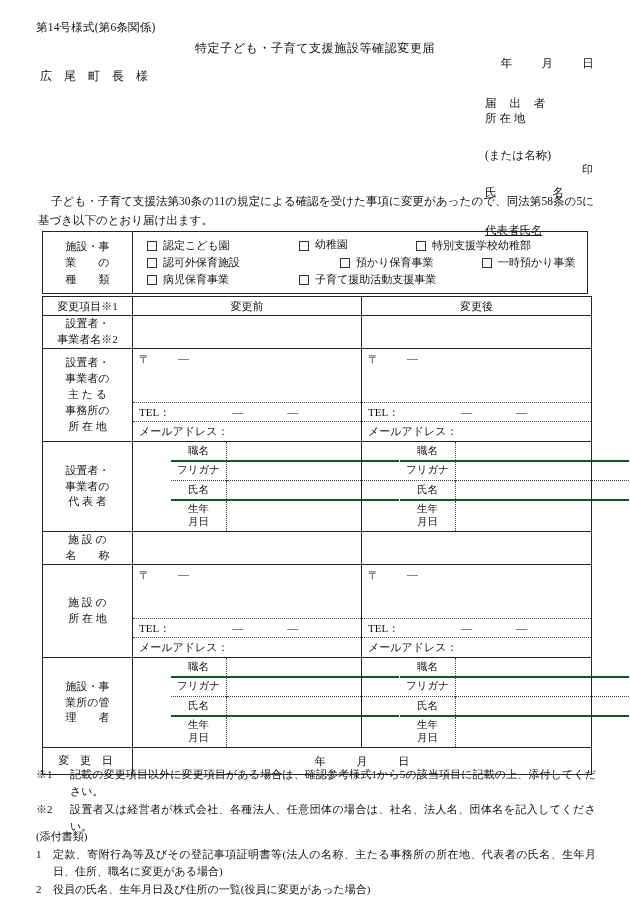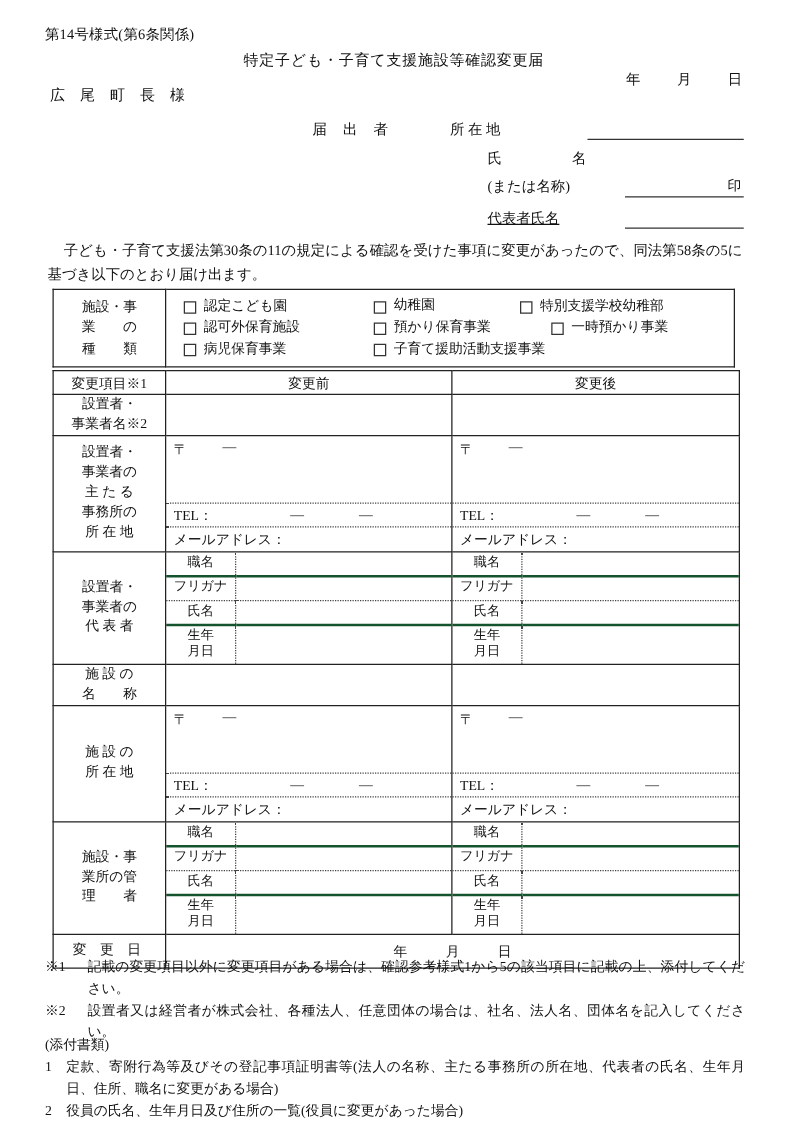--- a/index.html
+++ b/index.html
@@ -58,22 +58,24 @@
 
   
   .submitter {
     position: absolute;
     left: 250px; top: 96px;
     width: 345px;
     font-size: 11.5px;
   }
   .sub-row {
     display: flex;
+    align-items: flex-end;
     margin-bottom: 6px;
     min-height: 17px;
+    flex-direction: column;
   }
   .sub-lab {
     width: 110px;
     text-align: left;
     flex: none;
     white-space: nowrap;
   }
   .sub-lab.wide { letter-spacing: 5px; }
   .sub-lab.nm  { padding-left: 30px; letter-spacing: 11px; }
   .sub-lab.alt { padding-left: 30px; letter-spacing: 0px; }
@@ -171,21 +173,21 @@
     align-items: center;
     box-sizing: border-box;
   }
   .dotted-top { border-top: 1px dotted #444; }
   .postal-line { height: 53px; align-items: flex-start; padding-top: 3px; }
   .tel-line { height: 19px; }
   .mail-line { height: 19px; }
   .dash { display: inline-block; }
 
   
-  .nb { width: 100%; border-collapse: collapse; table-layout: fixed; }
+  .nb { width: 100%; border-collapse: collapse; table-layout: fixed; margin-left: 38px; }
   .nb td { border: none; height: 18px; }
   .nb td.k {
     width: 55px;
     text-align: center;
     border-right: 1px dotted #444;
     line-height: 1.25;
     font-size: 10.5px;
   }
   .nb td.v { padding-left: 4px; }
   .nb tr.dtop td { border-top: 1px dotted #444; }
@@ -249,30 +251,30 @@
 
   <div class="submitter">
     <div class="sub-row">
       <div class="sub-lab wide">届 出 者</div>
       <div class="sub-lab">所 在 地</div>
       <div class="sub-fill"></div>
     </div>
 
     <div class="sub-row">
       <div class="sub-lab"></div>
-      <div class="sub-lab nm">氏　　名</div>
-      <div class="sub-blank" style="flex:1 1 auto;"></div>
-    </div>
-
-    <div class="sub-row">
-      <div class="sub-lab"></div>
       <div class="sub-lab alt">(または名称)</div>
       <div class="sub-fill">
         <span class="seal">印</span>
       </div>
+    </div>
+
+    <div class="sub-row">
+      <div class="sub-lab"></div>
+      <div class="sub-lab nm">氏　　名</div>
+      <div class="sub-blank" style="flex:1 1 auto;"></div>
     </div>
 
     <div class="sub-row" style="margin-top:8px;text-decoration:underline;">
       <div class="sub-lab"></div>
       <div class="sub-lab rep">代表者氏名</div>
       <div class="sub-fill"></div>
     </div>
   </div>
 
   <div class="body-text">
@@ -302,21 +304,21 @@
             <span class="chk"></span>
             <span>特別支援学校幼稚部</span>
           </span>
         </div>
 
         <div class="chk-row">
           <span class="chk-item" style="width:152px;">
             <span class="chk"></span>
             <span>認可外保育施設</span>
           </span>
-          <span class="chk-item" style="width:142px;">
+          <span class="chk-item" style="width:142px;margin-left:41px;">
             <span class="chk"></span>
             <span>預かり保育事業</span>
           </span>
           <span class="chk-item">
             <span class="chk"></span>
             <span>一時預かり事業</span>
           </span>
         </div>
 
         <div class="chk-row">

